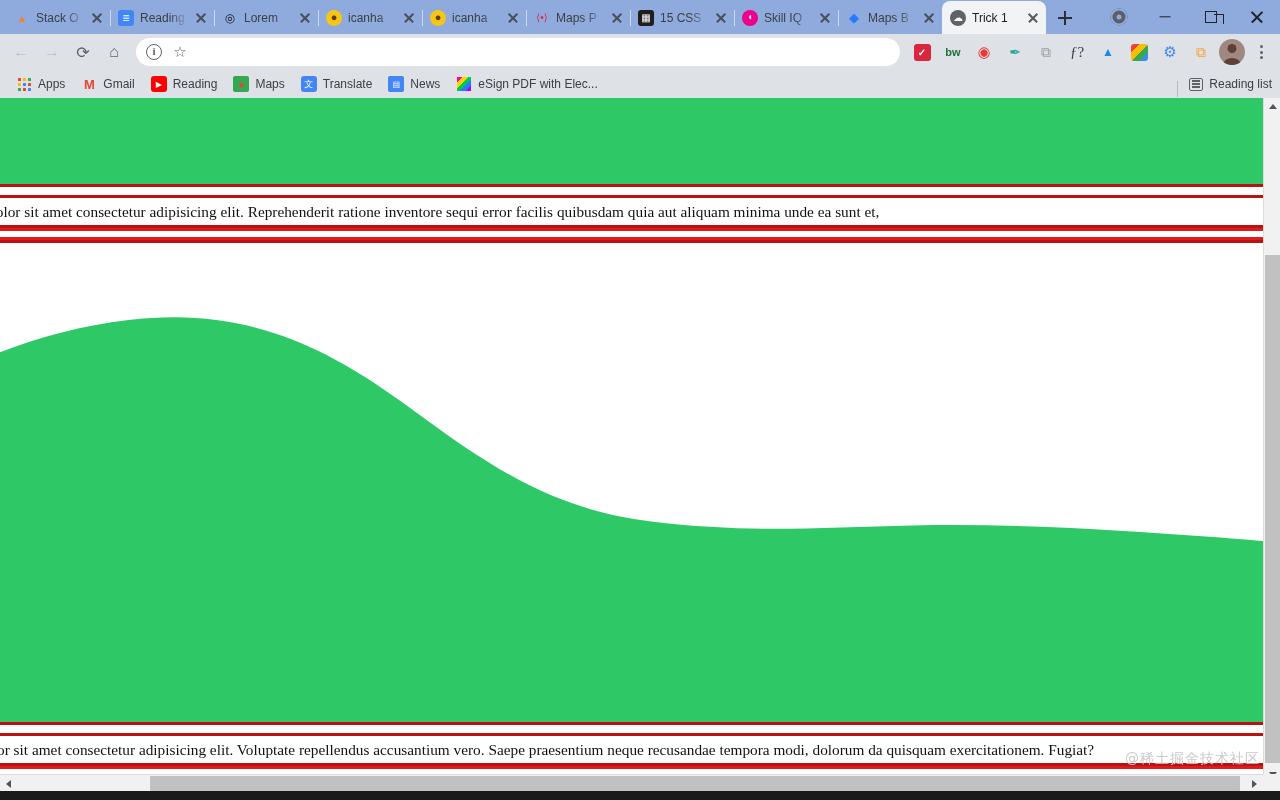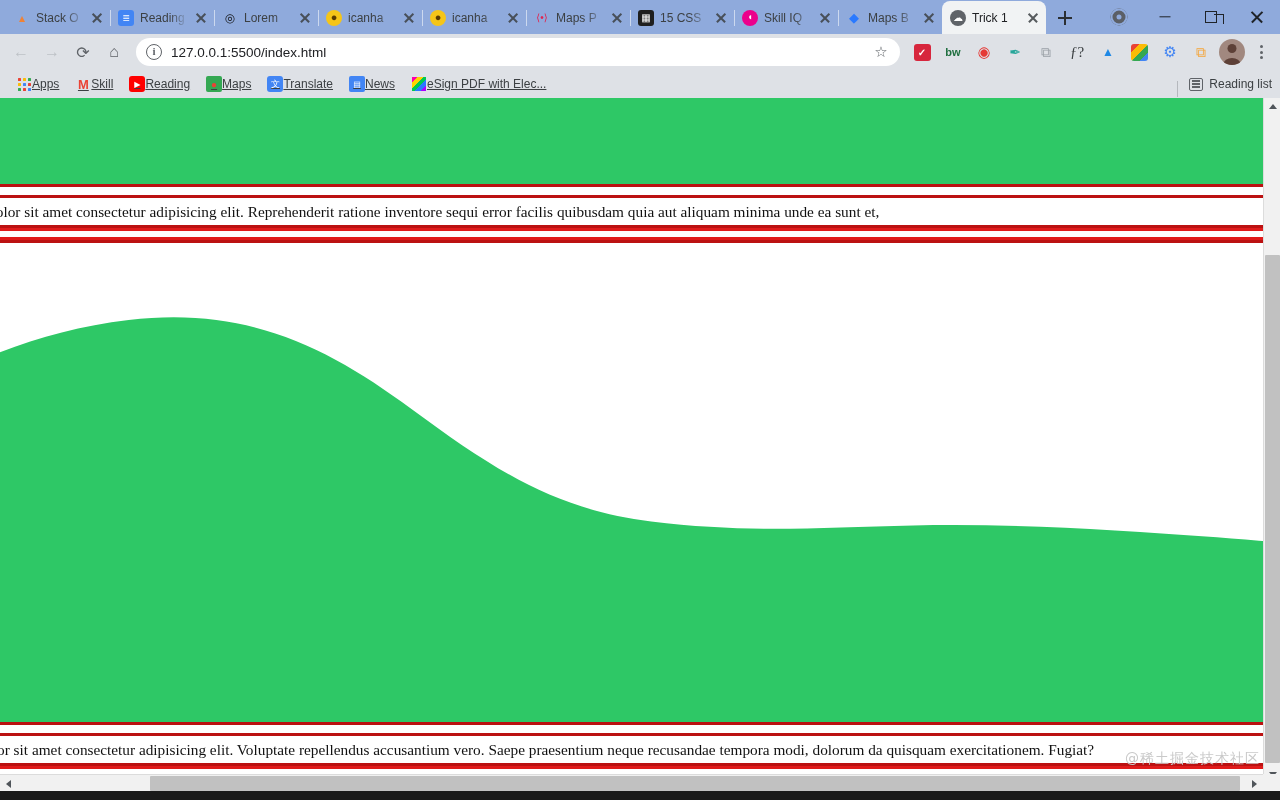--- a/index.html
+++ b/index.html
@@ -149,21 +149,21 @@
   .dots { width: 26px; flex: 0 0 26px; display:flex;flex-direction:column;align-items:center;gap:2.4px; }
   .dots i { width: 3px; height: 3px; background: #5f6368; border-radius: 50%; display:block; }
 
   
   .bookmarks {
     height: 28px; background: #dee1e6;
     display: flex; align-items: center; padding: 0 8px;
     font-size: 12px; color: #3c4043; gap: 0;
     position: relative;
   }
-  .bm { display: flex; align-items: center; padding: 0 8px; height: 24px; white-space: nowrap; text-decoration: underline; }
+  .bm { display: flex; align-items: center; gap: 6px; padding: 0 8px; height: 24px; white-space: nowrap; }
   .bm .bmicon { width: 16px; height: 16px; flex: 0 0 16px; display:flex;align-items:center;justify-content:center; font-size: 11px; }
   .apps-grid { display: grid; grid-template-columns: repeat(3, 3px); grid-gap: 2px; }
   .apps-grid i { width: 3px; height: 3px; display: block; border-radius: .5px; }
   .reading {
     position: absolute; right: 8px; display: flex; align-items: center; gap: 6px;
     padding-left: 12px;
   }
   .reading::before {
     content: ''; position: absolute; left: 0; top: 4px; width: 1px; height: 16px; background: #b5b8bd;
   }
@@ -324,21 +324,20 @@
   </div>
 
   <div class="toolbar">
     <div class="navbtn dim">←</div>
     <div class="navbtn dim">→</div>
     <div class="navbtn">⟳</div>
     <div class="navbtn">⌂</div>
 
     <div class="omnibox">
       <span class="omni-info">i</span>
-      <span class="omni-url">127.0.0.1:5500/index.html</span>
       <span class="omni-star">☆</span>
     </div>
 
     <div class="ext">
         <span class="sq" style="background:#d7263d">✓</span>
       </div>
     <div class="ext" style="color:#1f6f3f;font-weight:bold;font-size:11px">bw</div>
     <div class="ext" style="color:#e53935;font-size:15px">◉</div>
     <div class="ext" style="color:#26a69a;font-size:14px">✒</div>
     <div class="ext" style="color:#9aa0a6;font-size:14px">⧉</div>
@@ -370,21 +369,21 @@
             <i style="background:#ea4335"></i>
           <i style="background:#34a853"></i>
             <i style="background:#ea4335"></i>
             <i style="background:#4285f4"></i>
         </span>
       </span>
       <span>Apps</span>
     </div>
     <div class="bm">
       <span class="bmicon" style="color:#ea4335;font-weight:bold;font-size:13px">M</span>
-      <span>Skill</span>
+      <span>Gmail</span>
     </div>
     <div class="bm">
       <span class="bmicon" style="background:#ff0000;border-radius:3px;color:#fff;font-size:8px">▶</span>
       <span>Reading</span>
     </div>
     <div class="bm">
       <span class="bmicon" style="background:#34a853;border-radius:2px;color:#ea4335;font-size:10px">●</span>
       <span>Maps</span>
     </div>
     <div class="bm">

